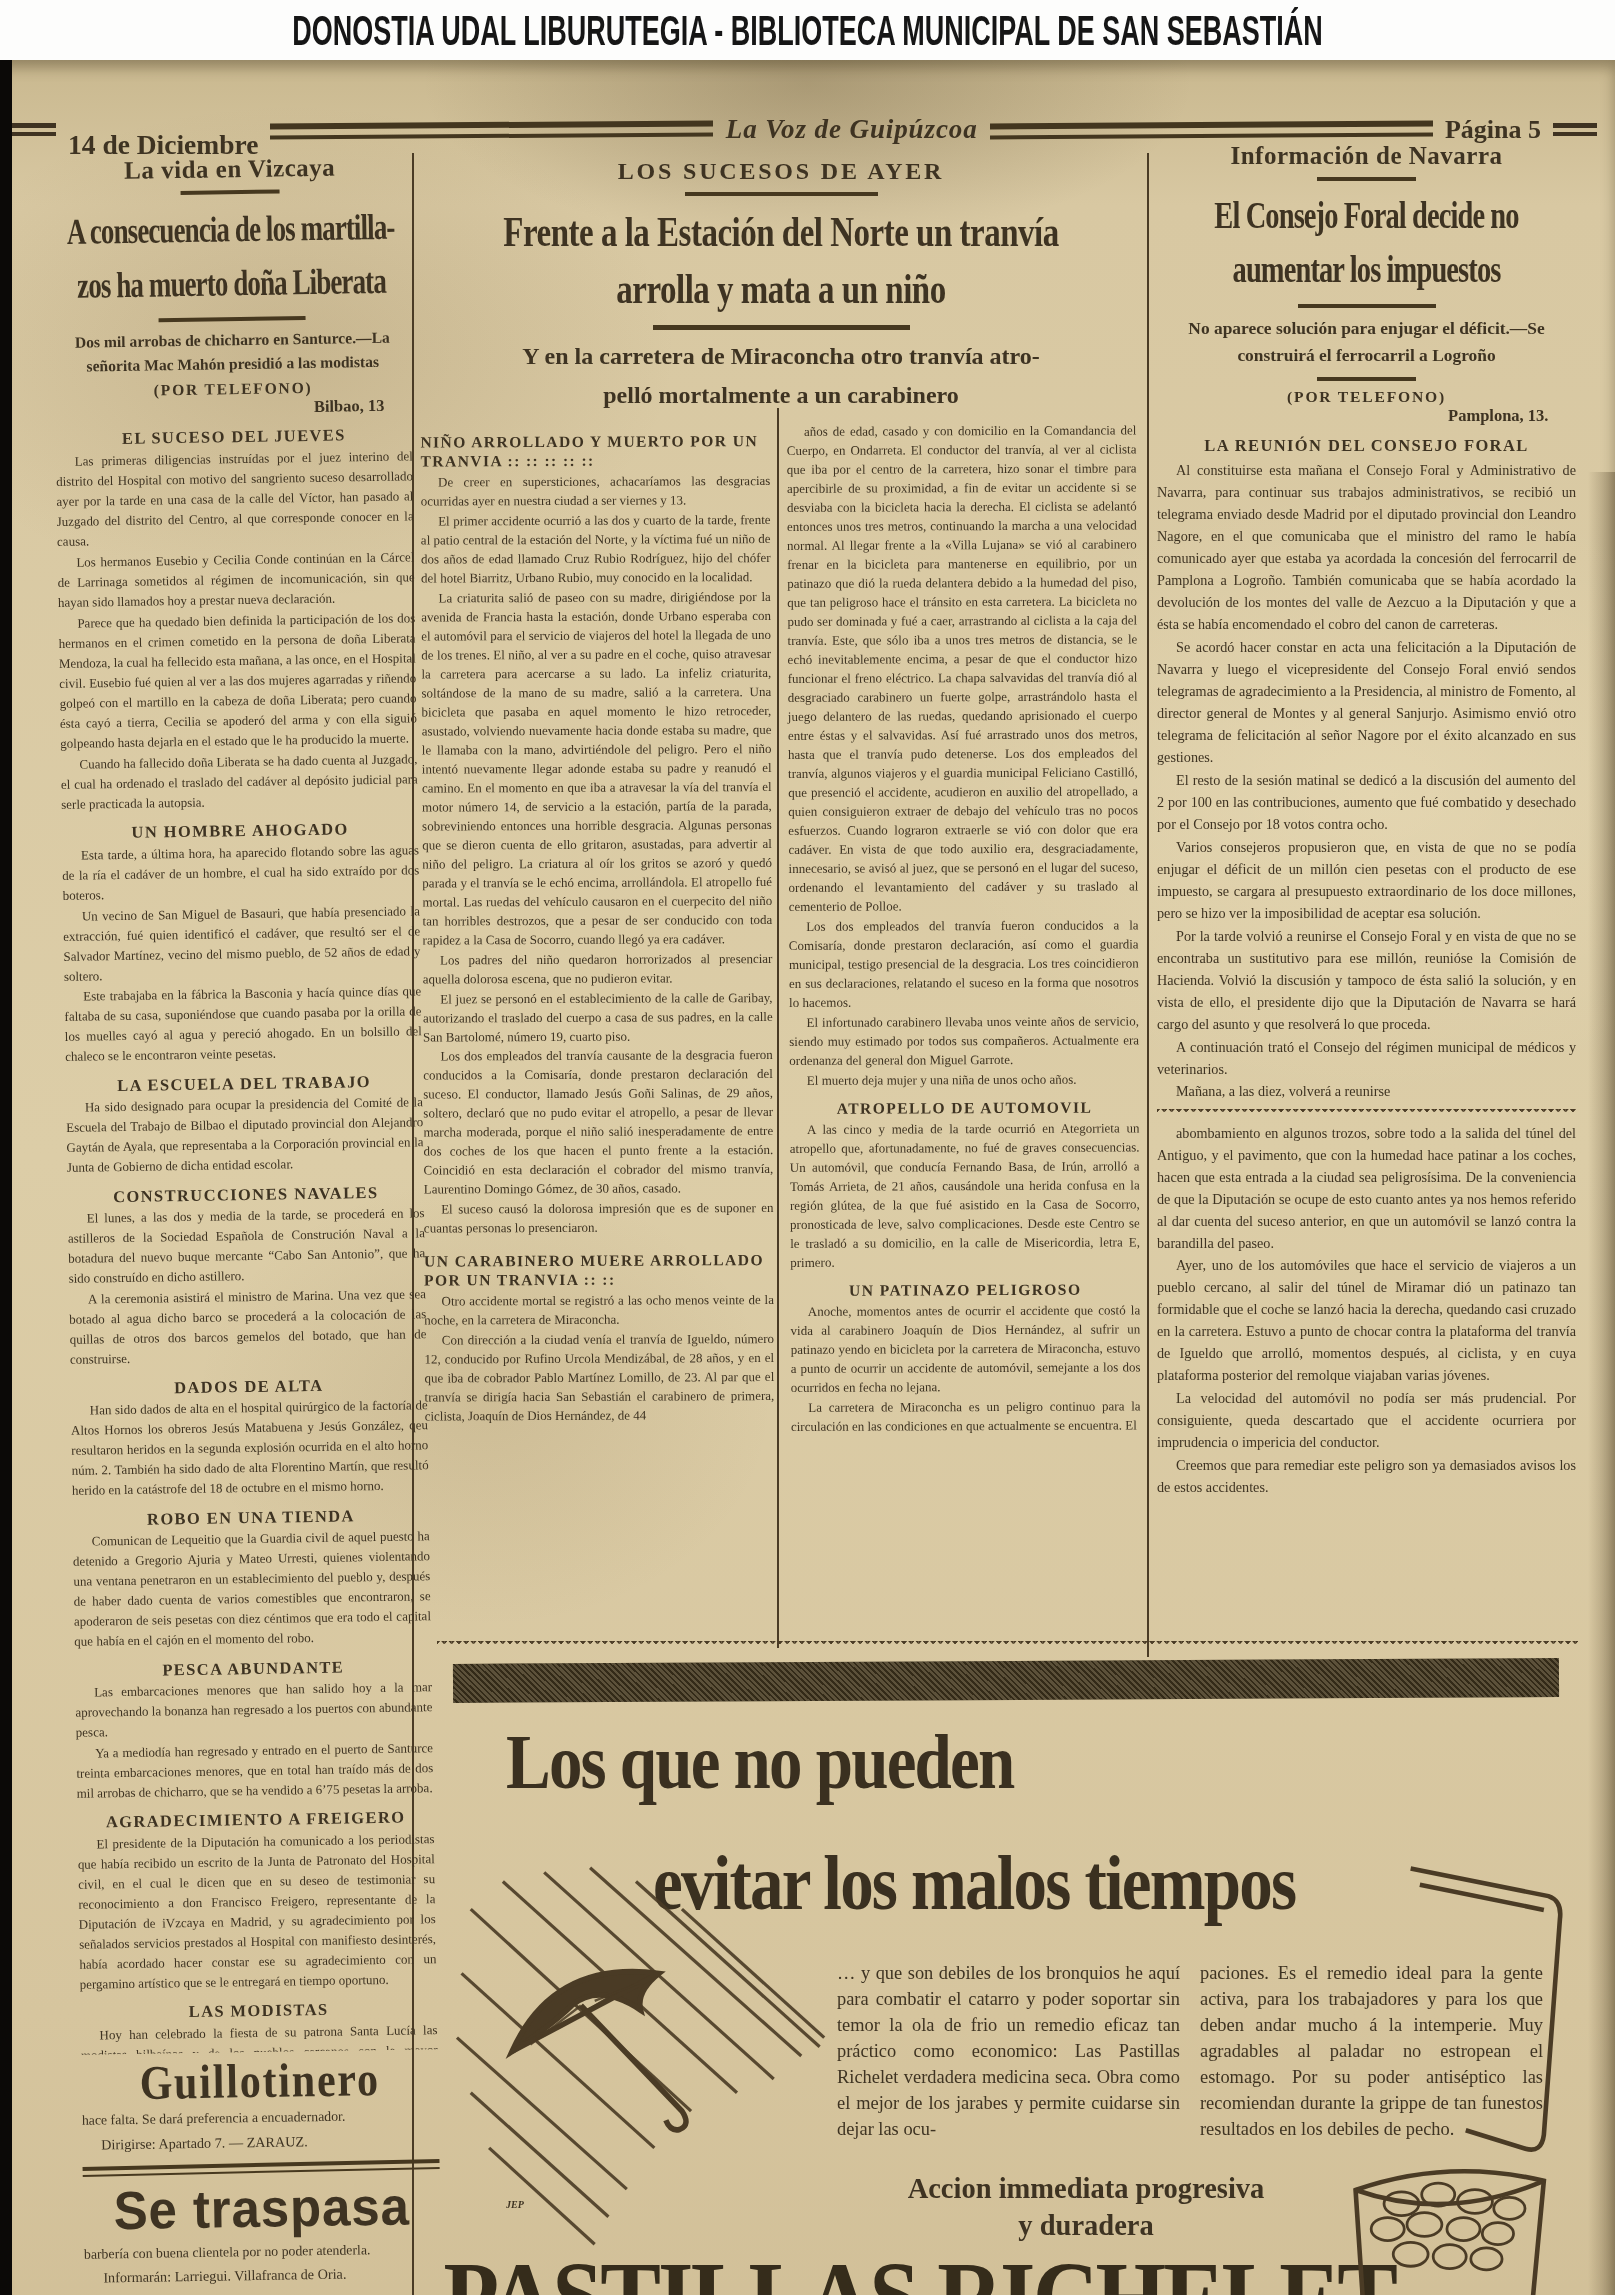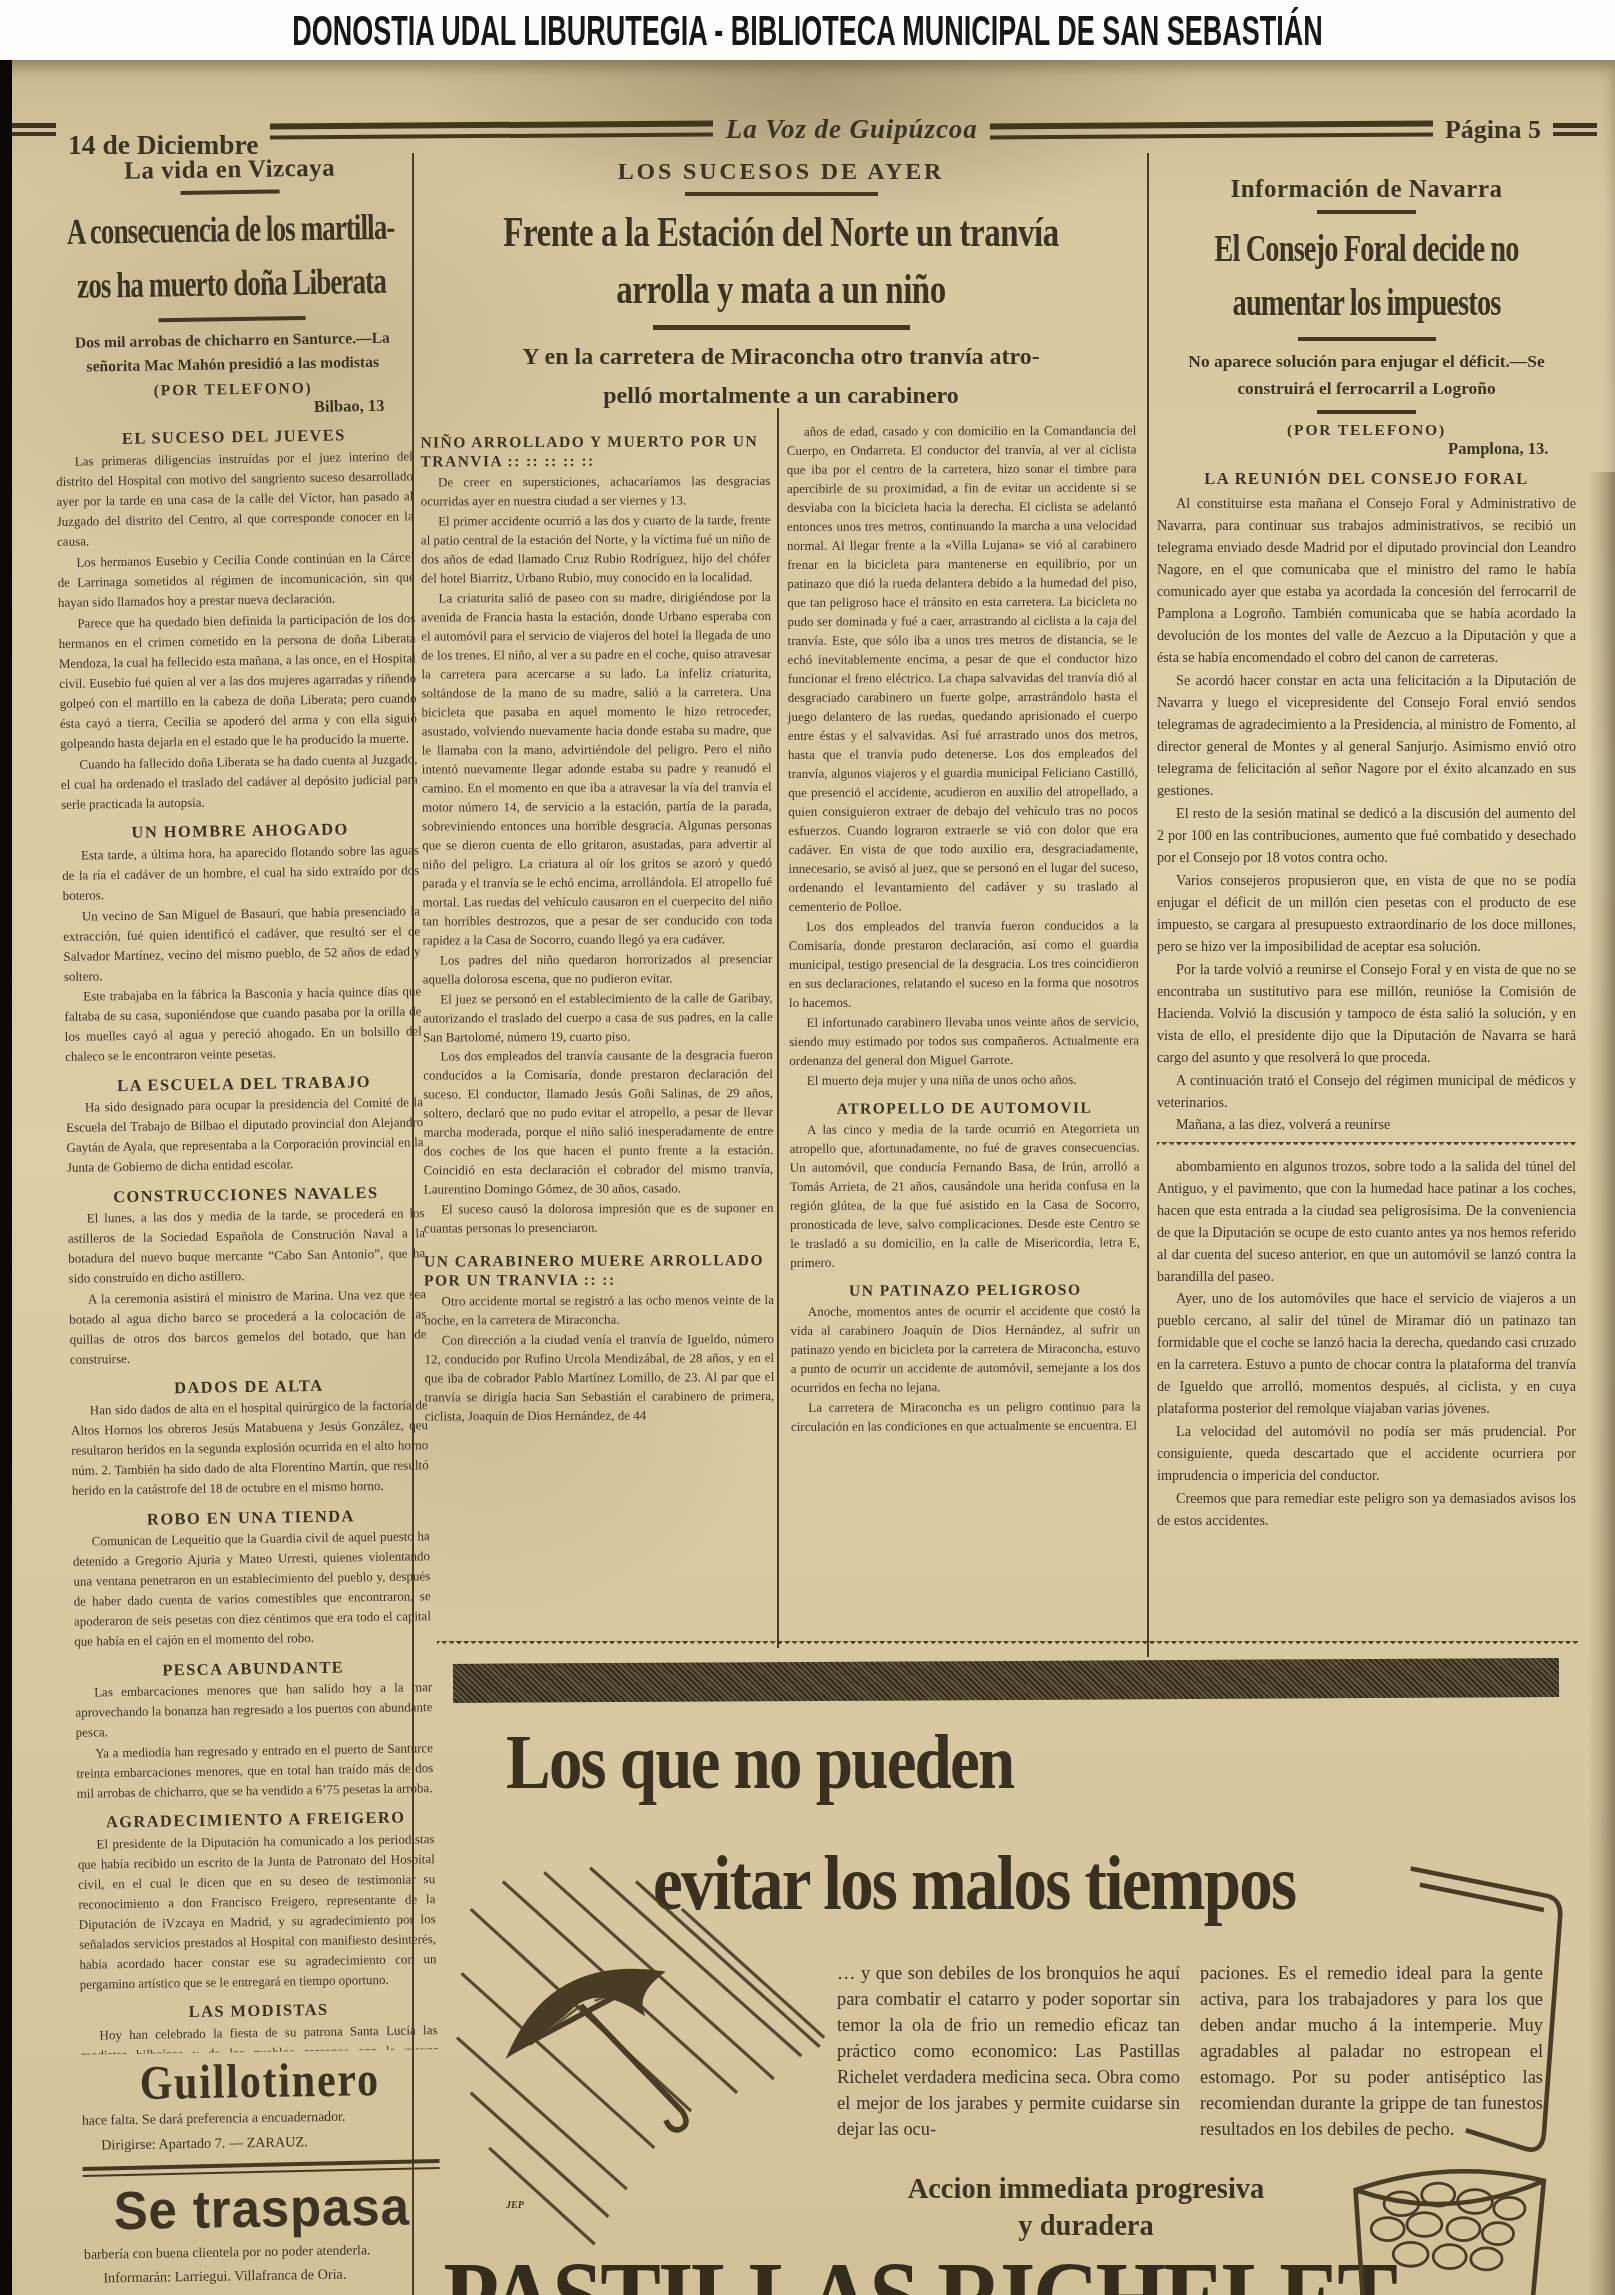--- a/index.html
+++ b/index.html
@@ -77,21 +77,21 @@
   
   #col-center{position:absolute;left:423px;top:99px;width:716px;}
   #col-center .headline{font-size:33px;line-height:57px;letter-spacing:-0.5px;}
   #col-center .subhead{font-size:24px;line-height:39px;margin-top:2.8px;}
   .center-cols{display:flex;margin-top:6.4px;transform:rotate(-0.25deg);}
   .subcol{width:350px;font-size:13px;line-height:19px;}
   .subcol .paras p{text-indent:17.4px;}
   .subcol-gap{width:16.5px;}
   #col-center .bodyblock{height:1223px;}
   
-  #col-right{position:absolute;left:1157px;top:116px;width:419px;}
+  #col-right{position:absolute;left:1157px;top:83px;width:419px;}
   #col-right .headline{font-size:28.5px;line-height:54px;}
   #col-right .subhead{font-size:17.4px;line-height:27px;margin:3.7px 0;font-family:Liberation Serif, serif;}
   #col-right .bodyblock{height:1111px;font-size:14.2px;line-height:22px;}
   
   #ad{position:absolute;left:437px;top:1598px;width:1142px;height:809px;}
   .ad-topbar{position:absolute;left:15.6px;top:3.7px;width:1106px;height:39px;background:
      repeating-linear-gradient(45deg,rgba(215,198,160,.25) 0 2.3px,rgba(0,0,0,0) 2.3px 4.1px),#332a18;
      transform:rotate(-0.3deg);}
   .ad-h1{position:absolute;font-weight:bold;color:#3a3020;letter-spacing:-1.8px;white-space:nowrap;
      transform:scaleY(1.18);transform-origin:left top;}

